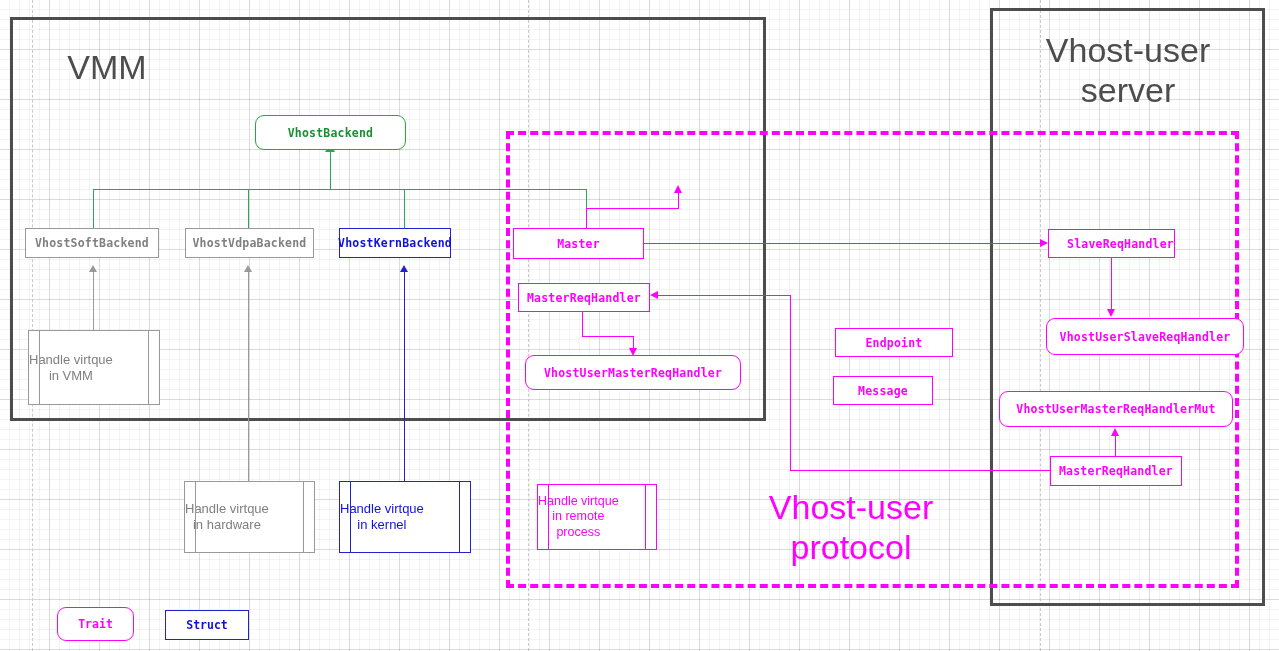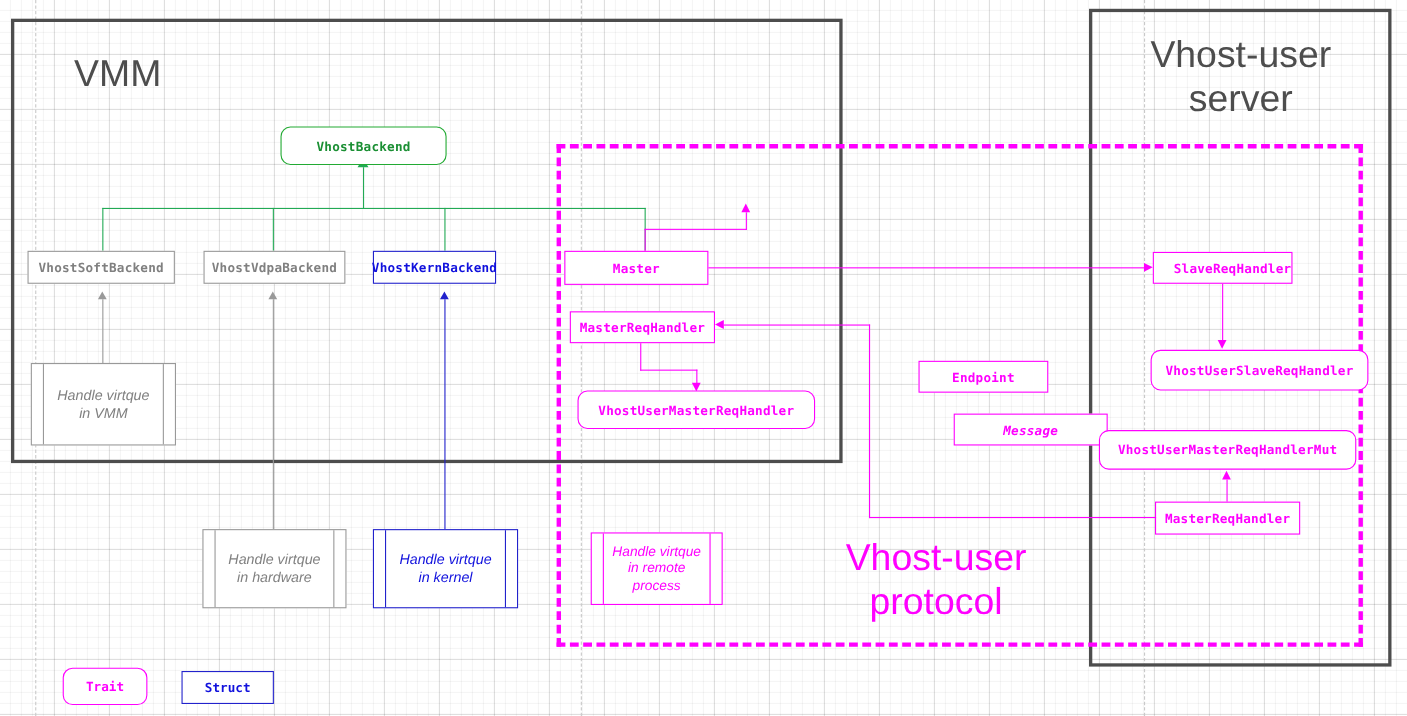--- a/index.html
+++ b/index.html
@@ -46,23 +46,22 @@
   .trait{border:1.6px solid #ff00ff;border-radius:9px;color:#ff00ff;}
   .structbox{border:1.6px solid #ff00ff;border-radius:0;color:#ff00ff;}
   .gray{border:1.6px solid #999999;color:#808080;border-radius:0;}
   .blue{border:1.8px solid #2222cc;color:#1111dd;border-radius:0;}
   .green{border:1.8px solid #22aa33;color:#1a8f33;border-radius:9px;}
 
   
   .proc{
     position:absolute;box-sizing:border-box;background:#ffffff;
     font-family:"Liberation Sans", sans-serif;font-size:13px;line-height:1.22;
-    display:flex;align-items:center;justify-content:center;text-align:center;
+    display:flex;align-items:center;text-align:center;
     white-space:pre-line;
-    font-style:italic;
   }
   .proc .bar{position:absolute;top:0;bottom:0;width:0;}
   .proc .bar.l{left:10px;}
   .proc .bar.r{right:10px;}
   .proc.gp{border:1.4px solid #999999;color:#808080;}
   .proc.gp .bar{border-left:1.4px solid #999999;}
   .proc.bp{border:1.6px solid #2222cc;color:#1111dd;}
   .proc.bp .bar{border-left:1.6px solid #2222cc;}
   .proc.mp{border:1.4px solid #ff00ff;color:#ff00ff;}
   .proc.mp .bar{border-left:1.4px solid #ff00ff;}
@@ -180,21 +179,21 @@
   <div class="node structbox" style="left:518px;top:283px;width:132px;height:29px;">MasterReqHandler</div>
 
   <div class="ln v m-lnv" style="left:582px;top:312px;height:25px;"></div>
   <div class="ln h m-ln" style="left:582px;top:336px;width:52px;"></div>
   <div class="ln v m-lnv" style="left:633px;top:336px;height:13px;"></div>
   <div class="arrow am-down" style="left:629px;top:348px;border-left:4px solid transparent;border-right:4px solid transparent;"></div>
 
   <div class="node trait" style="left:525px;top:355px;width:216px;height:35px;">VhostUserMasterReqHandler</div>
 
   <div class="node structbox" style="left:835px;top:328px;width:118px;height:29px;">Endpoint</div>
-  <div class="node structbox" style="left:867px;top:376px;width:140px;height:29px;font-style:italic;">Message</div>
+  <div class="node structbox" style="left:833px;top:376px;width:100px;height:29px;">Message</div>
 
   <div class="node structbox" style="left:1048px;top:229px;width:127px;height:29px;padding-left:18px;">SlaveReqHandler</div>
 
   <div class="ln v m-lnv" style="left:1111px;top:258px;height:52px;"></div>
   <div class="arrow am-down" style="left:1107px;top:309px;border-left:4px solid transparent;border-right:4px solid transparent;"></div>
 
   <div class="node trait" style="left:1012px;top:318px;width:198px;height:37px;margin-left:34px;">VhostUserSlaveReqHandler</div>
 
   <div class="node trait" style="left:999px;top:391px;width:234px;height:36px;">VhostUserMasterReqHandlerMut</div>
 

